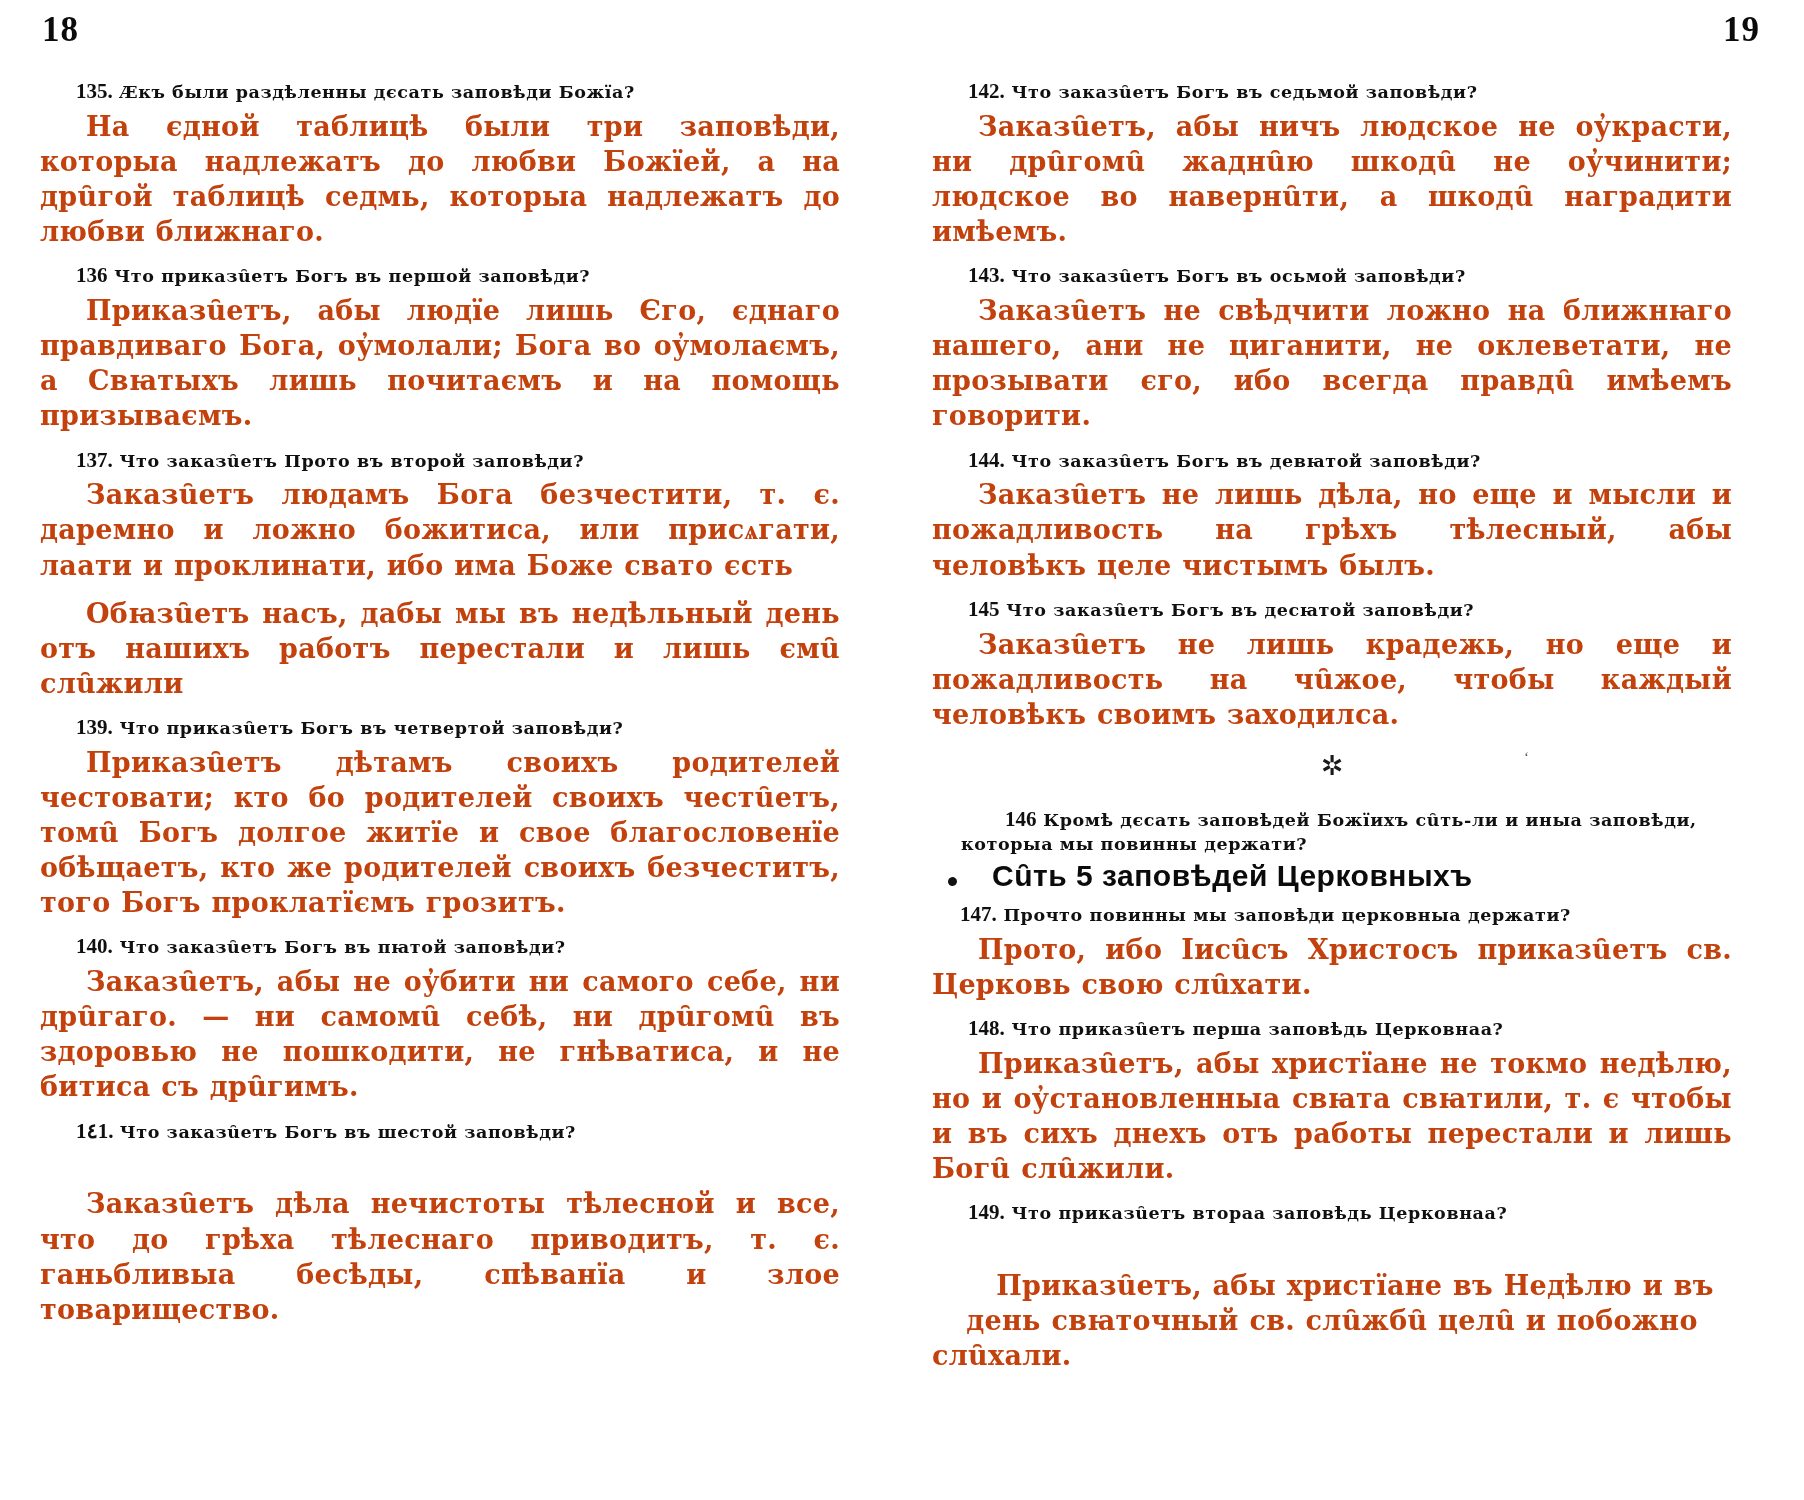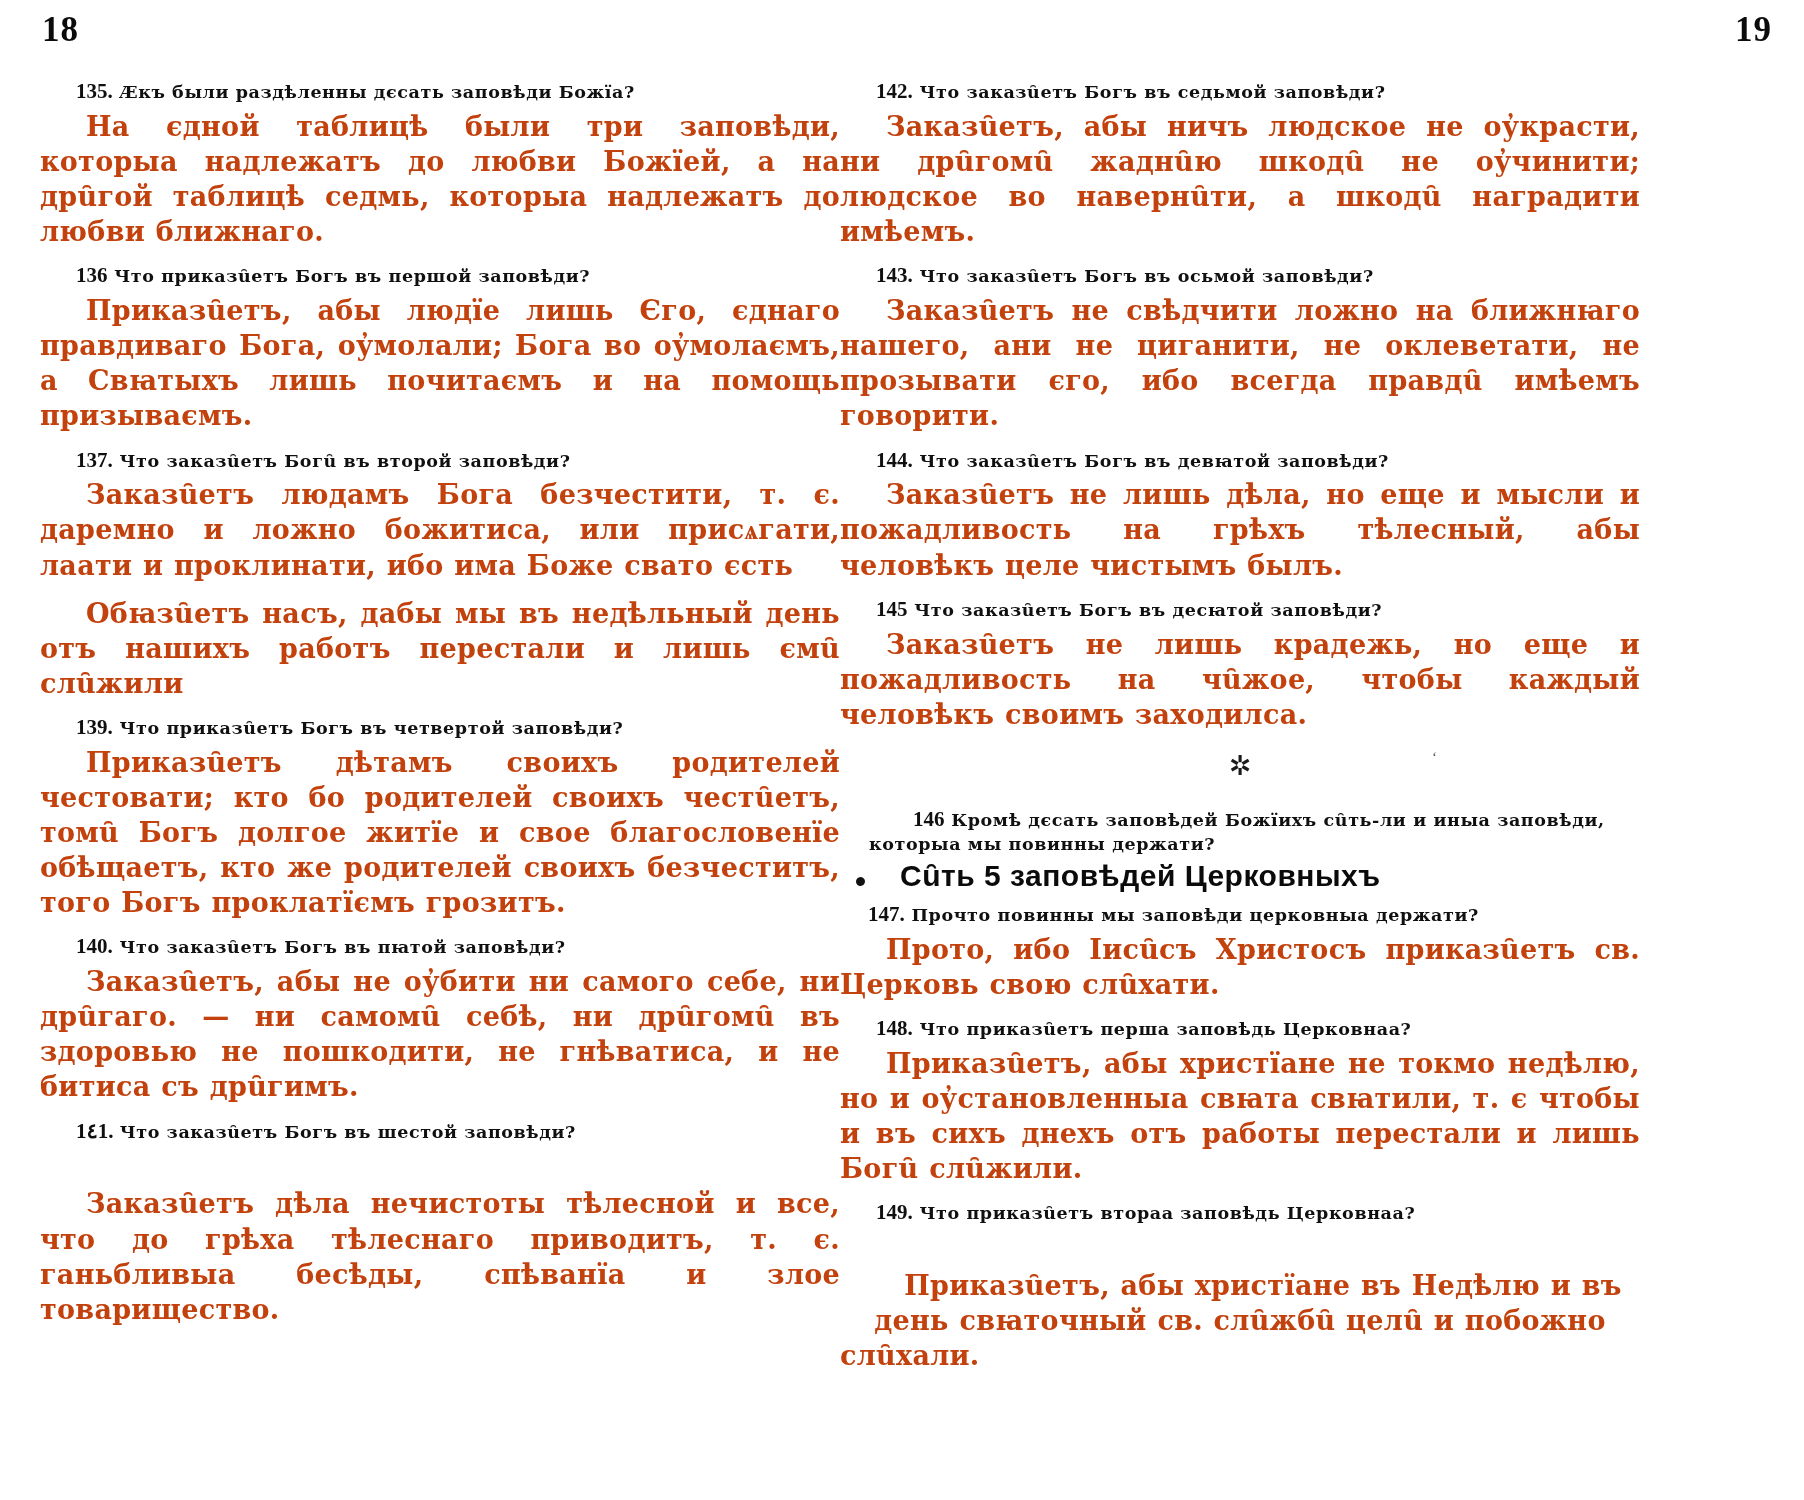--- a/index.html
+++ b/index.html
@@ -23,29 +23,30 @@
   }
   .folio {
     position: absolute;
     top: 10px;
     font-family: "Liberation Serif", serif;
     font-weight: bold;
     font-size: 35px;
     letter-spacing: 1px;
   }
   .folio-left { left: 42px; }
-  .folio-right { right: 32px; }
+  .folio-right { right: 44px; }
 
   .columns {
     position: absolute;
     top: 78px;
     left: 40px;
     right: 40px;
     bottom: 6px;
     display: flex;
+    gap: 92px;
   }
   .col {
     width: 800px;
     flex: 0 0 800px;
     position: relative;
   }
 
   
   .q {
     font-family: "DejaVu Serif", serif;
@@ -155,21 +156,21 @@
       <p class="a">На єдной таблицѣ были три заповѣди, которыа надлежатъ до любви Божїей, а на дрȗгой таблицѣ седмь, которыа надлежатъ до любви ближнаго.</p>
 
       <p class="q">
         <span class="num">136</span>
         <span>Что приказȗетъ Богъ въ першой заповѣди?</span>
       </p>
       <p class="a">Приказȗетъ, абы людїе лишь Єго, єднаго правдиваго Бога, оу̓молали; Бога во оу̓молаємъ, а Свꙗтыхъ лишь почитаємъ и на помощь призываємъ.</p>
 
       <p class="q">
         <span class="num">137.</span>
-        <span>Что заказȗетъ Богȗ въ второй заповѣди?</span>
+        <span>Что заказȗетъ Прото въ второй заповѣди?</span>
       </p>
       <p class="a">Заказȗетъ людамъ Бога безчестити, т. є. даремно и ложно божитиса, или присѧгати, лаати и проклинати, ибо има Боже свато єсть</p>
 
       <p class="a">Обꙗзȗетъ насъ, дабы мы въ недѣльный день отъ нашихъ работъ перестали и лишь ємȗ слȗжили</p>
 
       <p class="q">
         <span class="num">139.</span>
         <span>Что приказȗетъ Богъ въ четвертой заповѣди?</span>
       </p>
       <p class="a">Приказȗетъ дѣтамъ своихъ родителей честовати; кто бо родителей своихъ честȗетъ, томȗ Богъ долгое житїе и свое благословенїе обѣщаетъ, кто же родителей своихъ безчеститъ, того Богъ проклатїємъ грозитъ.</p>

